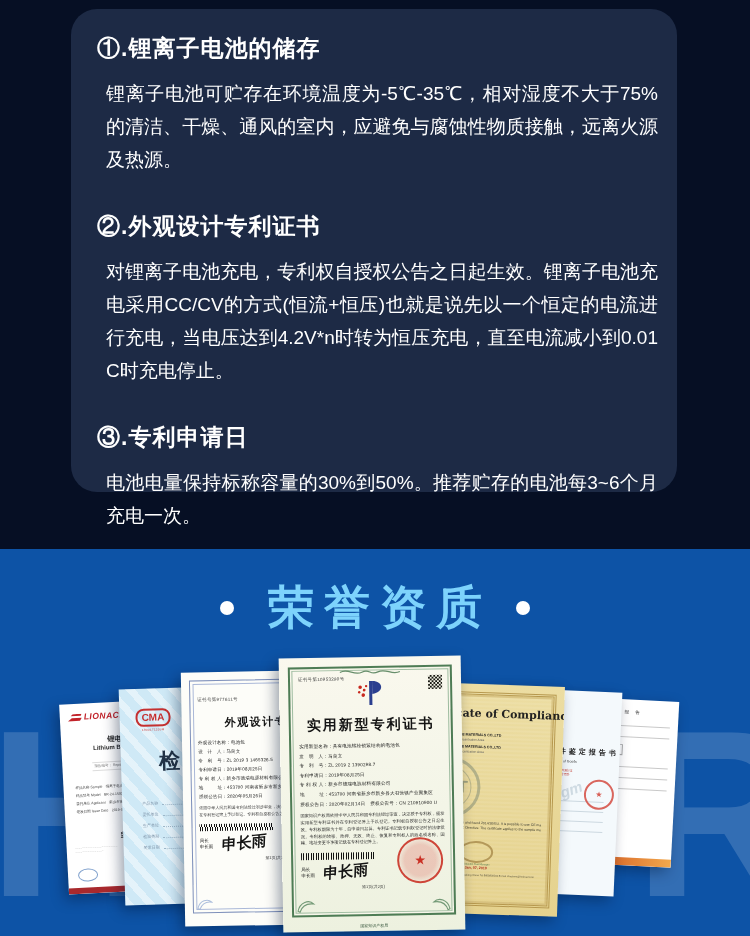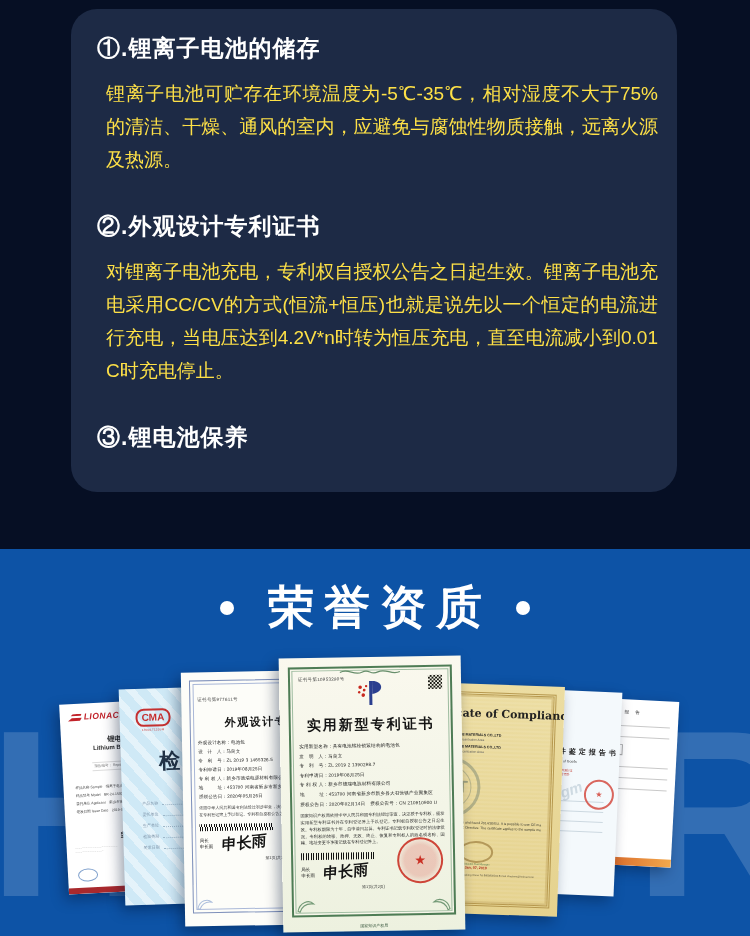--- a/index.html
+++ b/index.html
@@ -6,32 +6,32 @@
   body{width:750px;height:936px;overflow:hidden;background:#060f24;
        font-family:"Liberation Sans",sans-serif;}
   .page{position:relative;width:750px;height:936px;overflow:hidden;}
 
   
   .info-section{position:absolute;left:0;top:0;width:750px;height:549px;background:#060f24;}
   .panel{position:absolute;left:71px;top:9px;width:606px;height:483px;box-sizing:border-box;
          background:#1d2a45;border-radius:26px;padding:24px 26px 0 26px;color:#fff;}
   .info-block{margin-bottom:35px;}
   .info-block h2{margin:0 0 13px 0;font-size:23px;font-weight:bold;letter-spacing:1px;color:#ffffff;}
-  .info-block p{margin:0 0 0 9px;width:552px;font-size:19px;line-height:33px;color:#fde047;
+  .info-block p{margin:0 0 0 9px;width:552px;font-size:19px;line-height:33px;color:#ffffff;
                 text-align:justify;word-break:break-all;}
 
   
   .honor-section{position:absolute;left:0;top:549px;width:750px;height:387px;background:#0d53a6;overflow:hidden;}
   .wm{position:absolute;top:146px;font-weight:bold;font-size:238px;line-height:1;
       color:rgba(255,255,255,0.16);font-family:"Liberation Sans",sans-serif;z-index:1;}
   .wm-left{left:-12px;}
   .wm-right{left:634px;}
   .honor-title{position:absolute;left:0;top:28px;width:100%;margin:0;display:flex;align-items:center;
       justify-content:center;gap:24px;z-index:2;}
-  .honor-title .txt{color:#ffffff;font-family:Liberation Mono, monospace;
+  .honor-title .txt{color:#7dd3fc;font-family:Liberation Mono, monospace;
       font-size:46px;font-weight:bold;letter-spacing:10px;text-indent:10px;}
   .dot{width:14px;height:14px;border-radius:50%;background:#fff;}
 
   
   .certs{position:absolute;inset:0;z-index:3;}
   .cert{position:absolute;background:#fff;box-sizing:border-box;overflow:hidden;
         box-shadow:-4px 5px 14px rgba(3,20,50,.4);}
 
   
   .cert-a{left:64px;top:152px;width:142px;height:190px;transform:rotate(-3deg);z-index:4;padding:8px;}
@@ -177,21 +177,22 @@
         <h2>①.锂离子电池的储存</h2>
         <p>锂离子电池可贮存在环境温度为-5℃-35℃，相对湿度不大于75%的清洁、干燥、通风的室内，应避免与腐蚀性物质接触，远离火源及热源。</p>
       </div>
 
       <div class="info-block">
         <h2>②.外观设计专利证书</h2>
         <p>对锂离子电池充电，专利权自授权公告之日起生效。锂离子电池充电采用CC/CV的方式(恒流+恒压)也就是说先以一个恒定的电流进行充电，当电压达到4.2V*n时转为恒压充电，直至电流减小到0.01C时充电停止。</p>
       </div>
 
       <div class="info-block">
-        <h2>③.锂电池保养</h2>
+        <h2>③.专利申请日</h2>
+        <p>电池电量保持标称容量的30%到50%。推荐贮存的电池每3~6个月充电一次。</p>
       </div>
 
     </div>
   </section>
 
   <section class="honor-section">
 
     <div class="wm wm-left">H</div>
     <div class="wm wm-right">R</div>
 

